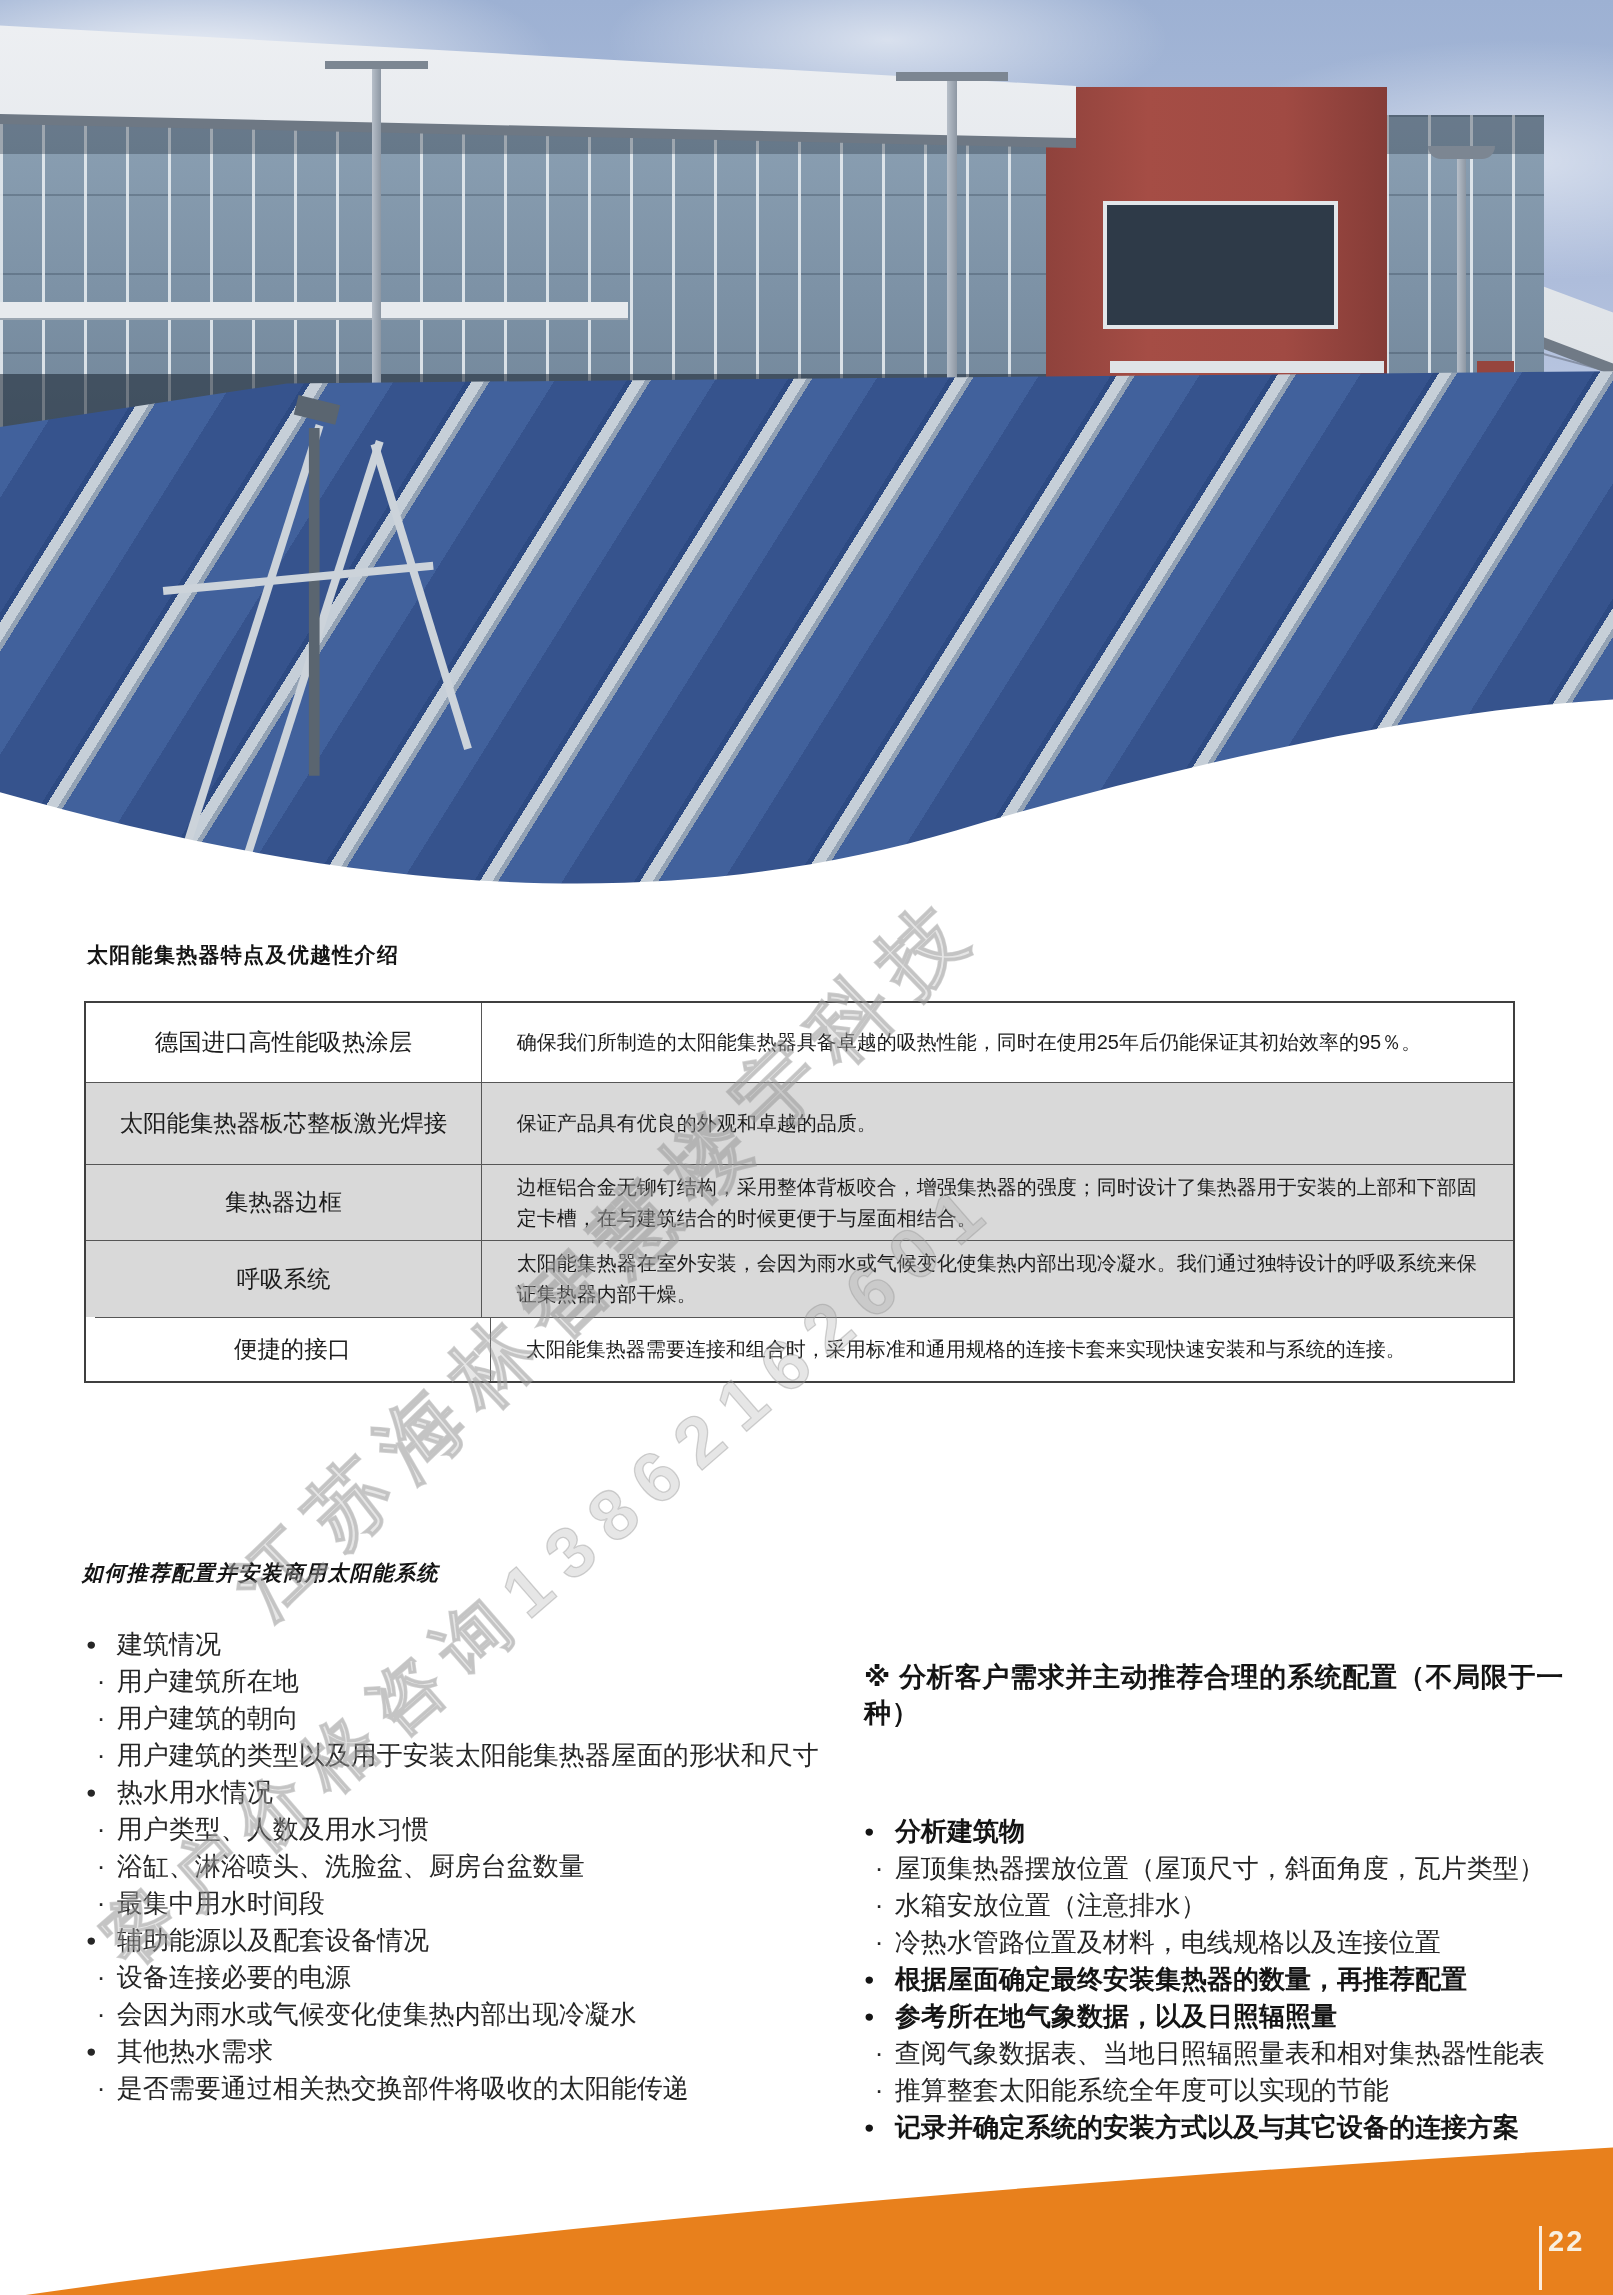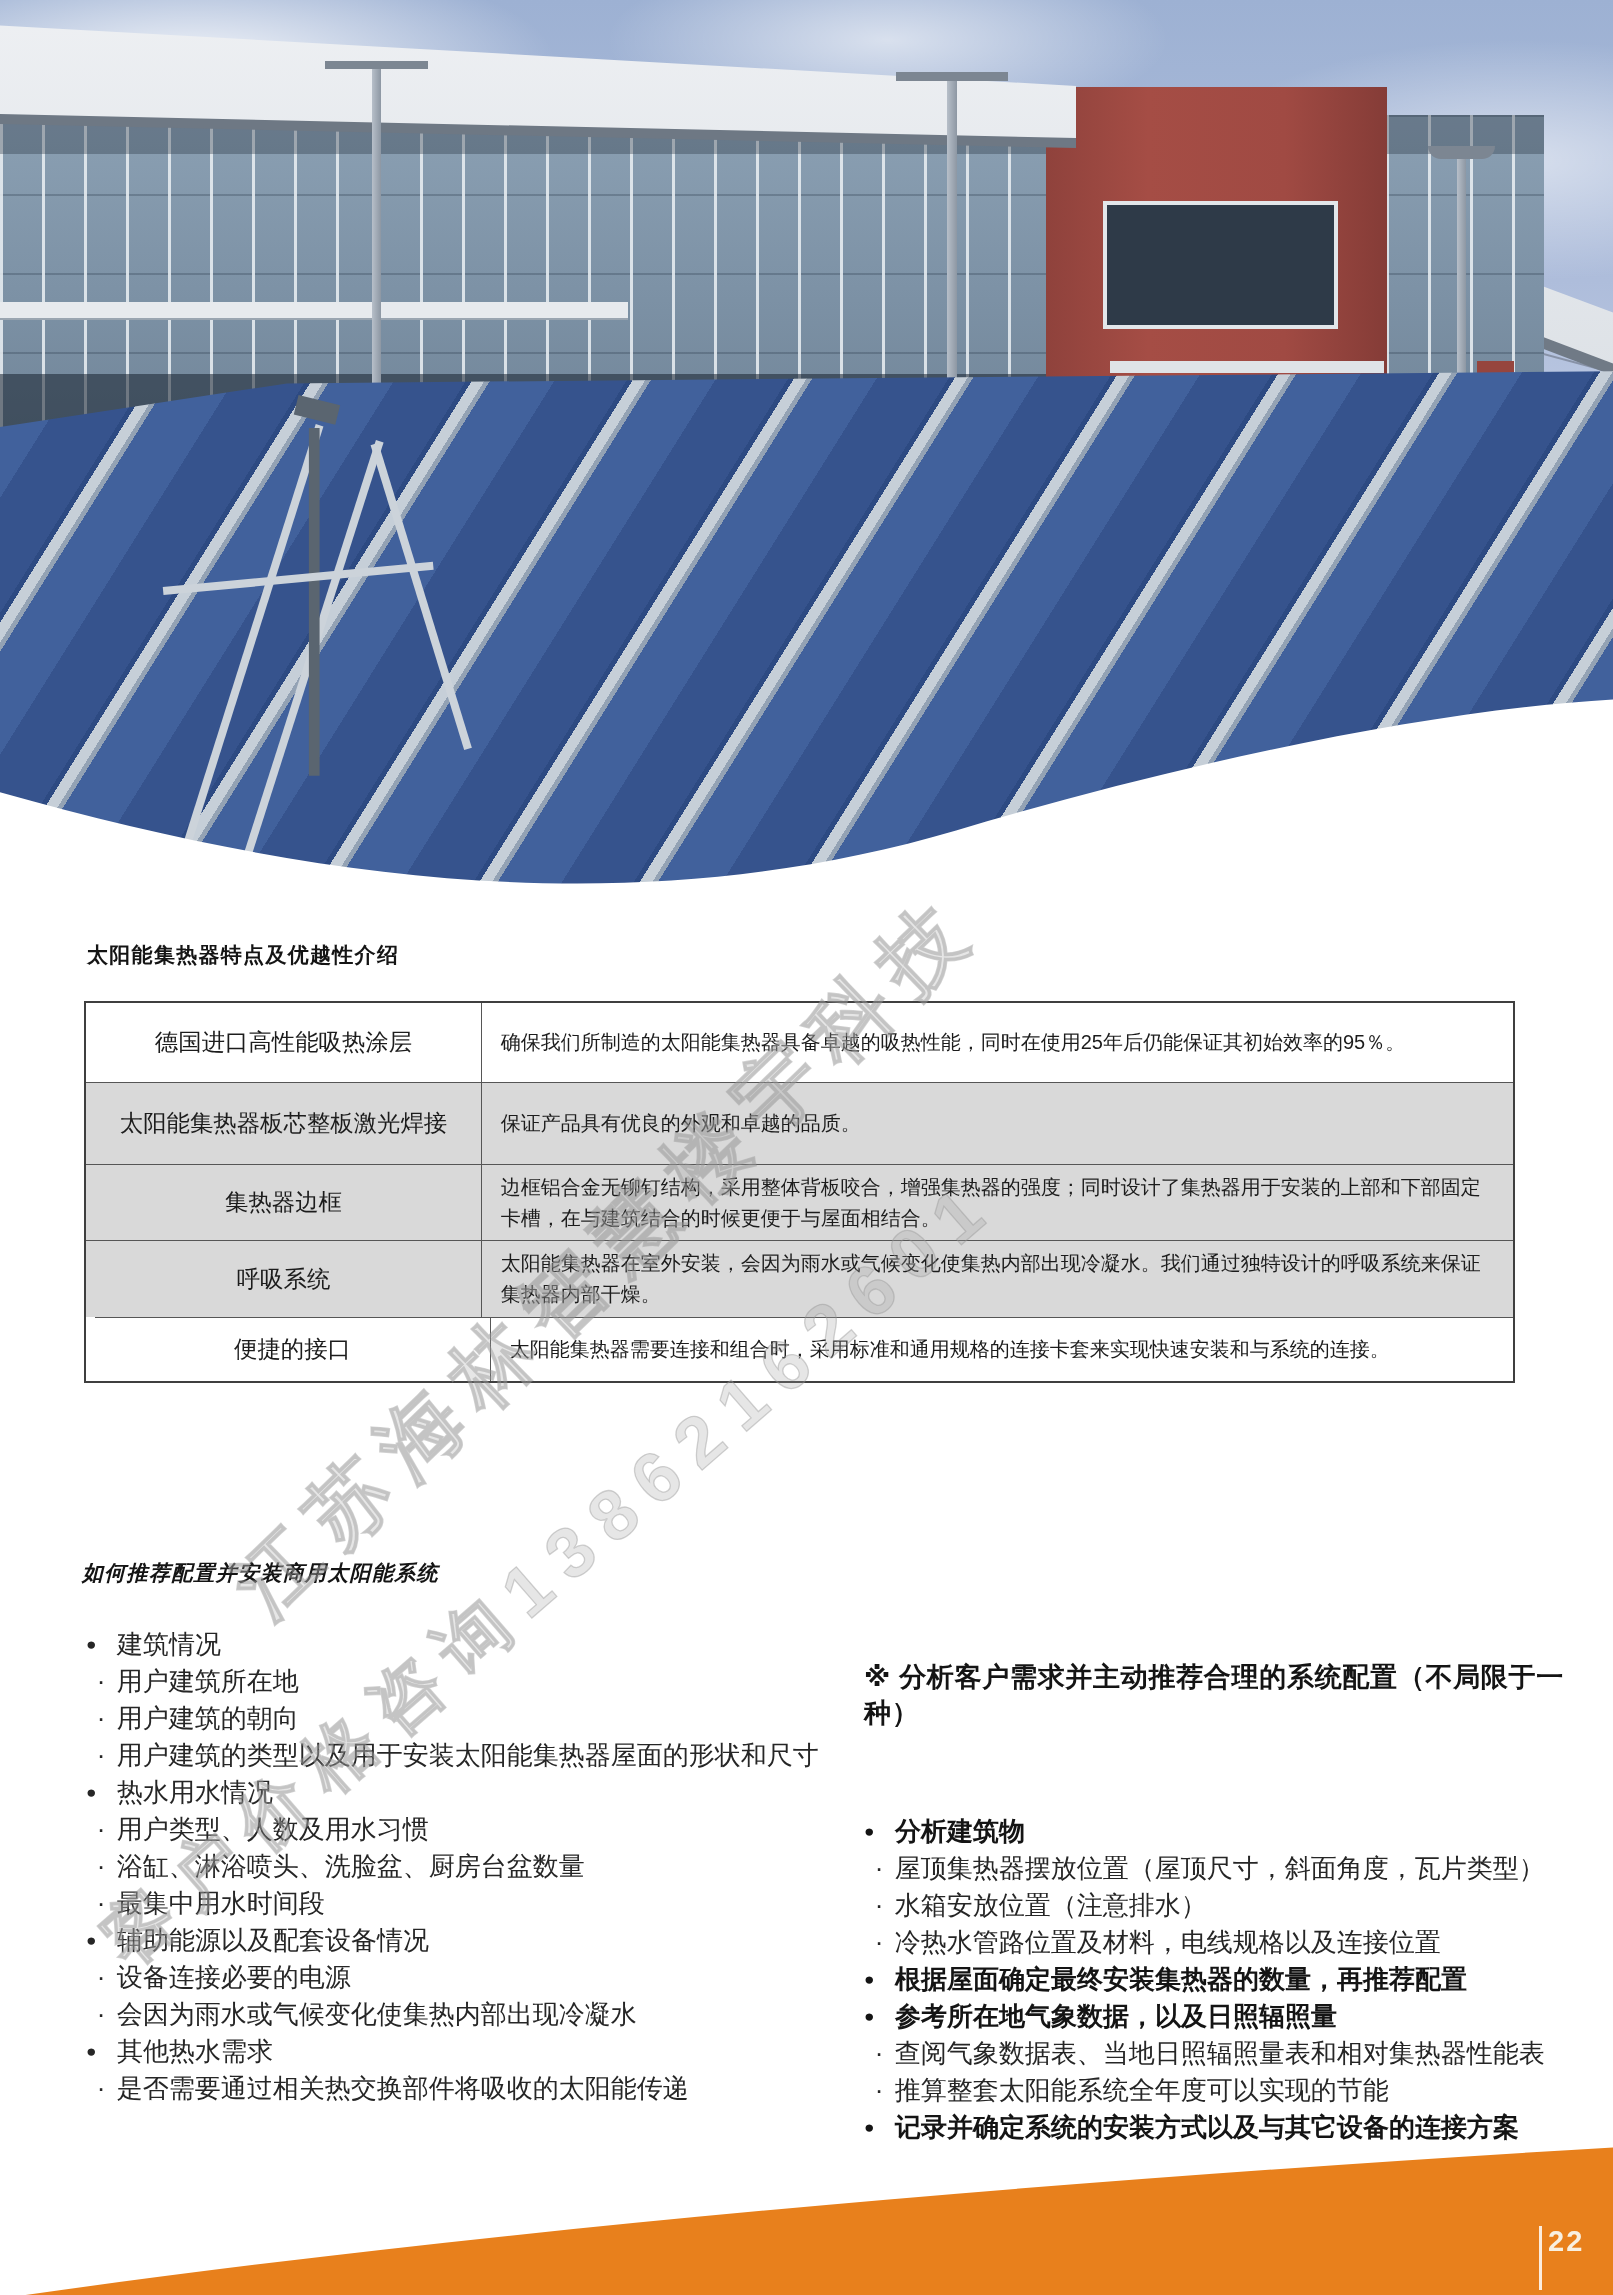--- a/index.html
+++ b/index.html
@@ -57,21 +57,21 @@
     position:absolute;z-index:6;white-space:nowrap;font-weight:bold;
     color:rgba(158,158,158,0.26);-webkit-text-stroke:1.3px rgba(150,150,150,0.42);
     letter-spacing:17.4px;pointer-events:none;
   }
   .wm1{left:287px;top:1531px;font-size:82px;transform:rotate(-44deg);transform-origin:0 100%;}
   .wm2{left:144px;top:1892px;font-size:71px;transform:rotate(-41deg);transform-origin:0 100%;}
   
   .sec-title{position:absolute;font-size:21px;font-weight:bold;color:#141414;letter-spacing:1.3px;z-index:3;}
   #title1{left:87px;top:941px;}
   .tbl{position:absolute;left:84px;top:1001px;width:1431px;z-index:3;border:2px solid #3f3f3f;box-sizing:border-box;}
-  .trow{display:flex;border-top:1.3px solid #565656;box-sizing:border-box;}
+  .trow{display:flex;border-top:1.3px solid #565656;box-sizing:border-box;gap:16px;}
   .trow:first-child{border-top:none;}
   .trow.shaded{background:#d9d9d9;}
   .tcell-label{
     width:396px;flex:0 0 396px;border-right:1.3px solid #565656;box-sizing:border-box;
     display:flex;align-items:center;justify-content:center;text-align:center;
     font-size:23.4px;line-height:31px;color:#1c1c1c;white-space:pre-line;padding:5.3px 6.7px;
   }
   .tcell-desc{
     flex:1;display:flex;align-items:center;box-sizing:border-box;
     font-size:20px;line-height:31px;color:#1c1c1c;padding:6.7px 18.7px;

